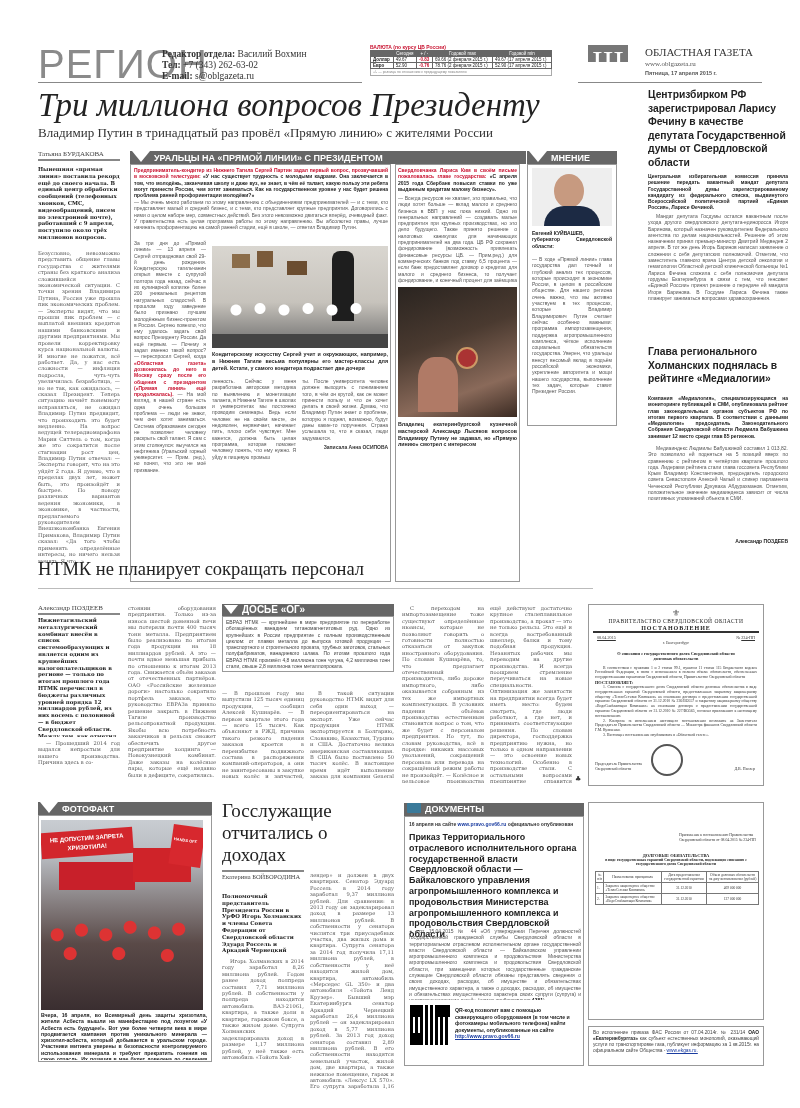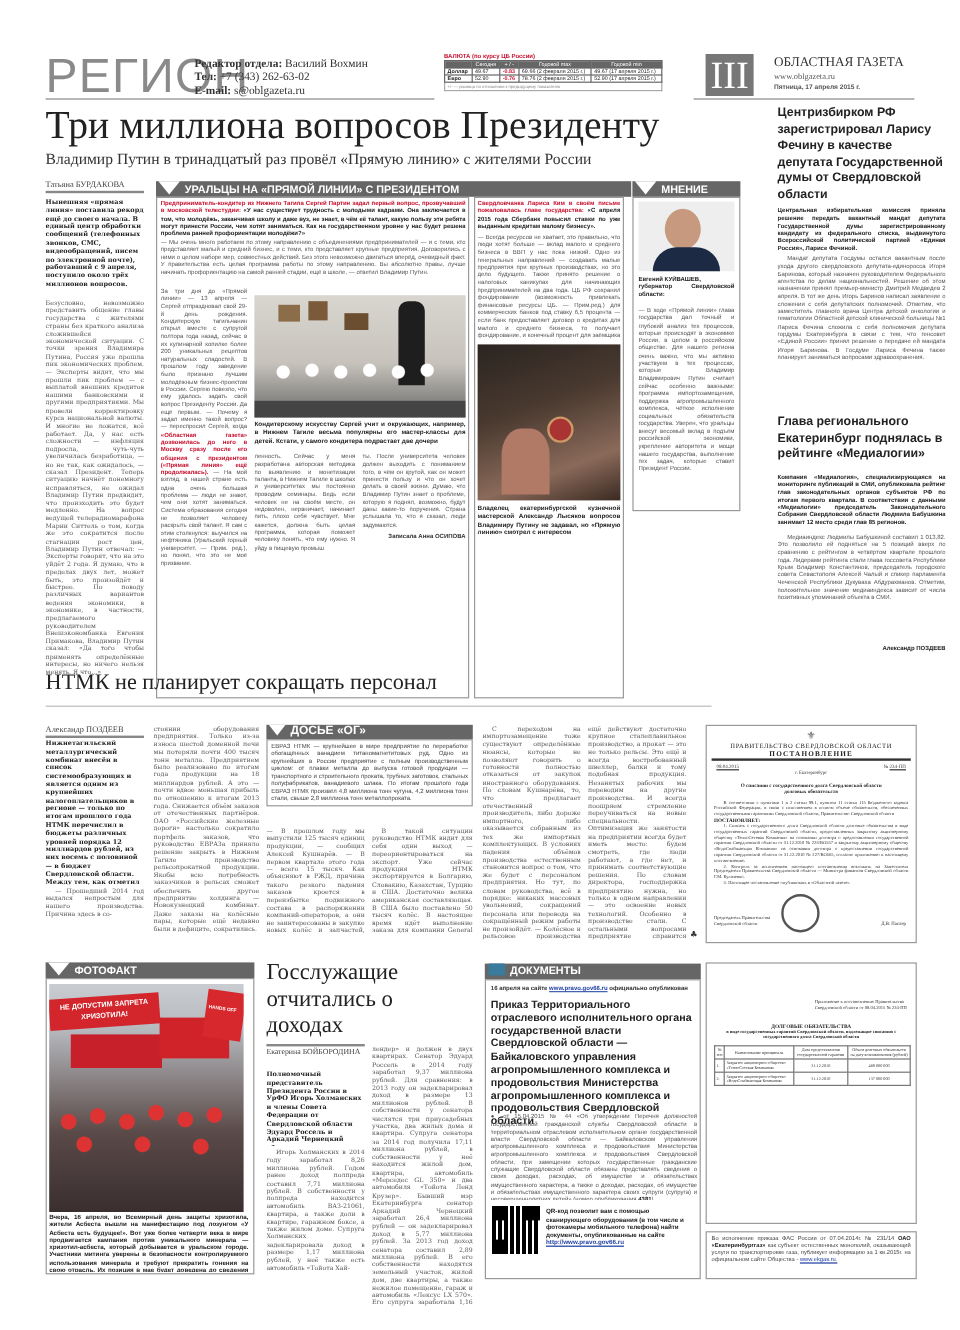--- a/index.html
+++ b/index.html
@@ -57,30 +57,30 @@
           <td>52.90</td>
           <td style="color: rgb(200, 16, 46); font-weight: bold;">-0.76</td>
           <td>78.76 (2 февраля 2015 г.)</td>
           <td>52.90 (17 апреля 2015 г.)</td>
         </tr>
       </tbody>
   </table>
   <div class="sans" style="font-size:3.5px;color:#888;line-height:6px;border:1px solid #aaa;border-top:none;padding-left:2px;">+/- — разница по отношению к предыдущему показателю</div>
 </div>
 
-<div class="abs serif" style="left:588px;top:45px;width:40px;height:35px;background:#777;color:#fff;font-size:32px;line-height:35px;text-align:center;">III</div>
+<div class="abs serif" style="left:588px;top:45px;width:40px;height:17px;background:#777;color:#fff;font-size:32px;line-height:35px;text-align:center;">III</div>
 <div class="abs serif" style="left:645px;top:46px;">
   <div style="font-size:11px;color:#333;line-height:13px;">ОБЛАСТНАЯ ГАЗЕТА</div>
   <div style="font-size:7px;color:#555;line-height:10px;">www.oblgazeta.ru</div>
   <div class="sans" style="font-size:5.5px;font-weight:bold;color:#555;line-height:8px;">Пятница, 17 апреля 2015 г.</div>
 </div>
 <div class="abs rule" style="left:38px;top:82px;width:324px;"></div>
 <div class="abs rule" style="left:578px;top:82px;width:184px;"></div>
 
-<div class="abs serif" style="left:38px;top:86px;font-size:33px;line-height:38px;color:#222;white-space:nowrap;">Три миллиона вопросов Президенту</div>
+<div class="abs serif" style="left:38px;top:86px;font-size:33px;line-height:38px;color:#222;white-space:nowrap;font-style:italic;">Три миллиона вопросов Президенту</div>
 <div class="abs serif" style="left:38px;top:125px;font-size:13px;line-height:16px;color:#333;white-space:nowrap;">Владимир Путин в тринадцатый раз провёл «Прямую линию» с жителями России</div>
 
 <div class="abs serif" style="left:38px;top:150px;width:82px;font-size:7px;color:#444;border-bottom:2px solid #888;line-height:9px;">Татьяна БУРДАКОВА</div>
 <div class="abs lead" style="left:38px;top:166px;width:82px;height:80px;">Нынешняя «прямая линия» поставила рекорд ещё до своего начала. В единый центр обработки сообщений (телефонных звонков, СМС, видеообращений, писем по электронной почте), работавший с 9 апреля, поступило около трёх миллионов вопросов.</div>
 <div class="abs txt" style="left:38px;top:250px;width:82px;height:330px;">Безусловно, невозможно представить общение главы государства с жителями страны без краткого анализа сложившейся экономической ситуации. С точки зрения Владимира Путина, Россия уже прошла пик экономических проблем. — Эксперты видят, что мы прошли пик проблем — с выплатой внешних кредитов нашими банковскими и другими предприятиями. Мы провели корректировку курса национальной валюты. И многие не ложатся, всё работает. Да, у нас есть сложности — инфляция подросла, чуть-чуть увеличилась безработица, — но не так, как ожидалось, — сказал Президент. Теперь ситуацию начнёт понемногу исправляться, не ожидал Владимир Путин предвидит, что произходить это будет медленно. На вопрос ведущей телерадиомарафона Марии Ситтель о том, когда же это сократится после стагнации рост цен, Владимир Путин отвечал: — Эксперты говорят, что на это уйдёт 2 года. Я думаю, что в пределах двух лет, может быть, это произойдёт и быстрее. По поводу различных вариантов ведения экономики, в экономике, в частности, предлагаемого руководителем Внешэкономбанка Евгения Примакова, Владимир Путин сказал: «Да того чтобы применять определённые интересы, но ничего нельзя менять. Я что...»</div>
 
 <div class="abs hdr-band" style="left:130px;top:151px;width:396px;height:13px;font-size:9px;line-height:13px;">
   <span class="tri" style="margin:0 4px -1px 2px;"></span><span>УРАЛЬЦЫ НА «ПРЯМОЙ ЛИНИИ» С ПРЕЗИДЕНТОМ</span>
 </div>
 <div class="abs box" style="left:130px;top:164px;width:261px;height:418px;"></div>
@@ -133,21 +133,21 @@
 <div class="abs txt-sans" style="left:532px;top:230px;width:80px;font-weight:bold;color:#222;">
   <div>Евгений КУЙВАШЕВ,</div>
   <div>губернатор Свердловской области:</div>
 </div>
 <div class="abs txt-sans" style="left:532px;top:256px;width:80px;height:166px;">— В ходе «Прямой линии» глава государства дал точный и глубокий анализ тех процессов, которые происходят в экономике России, в целом в российском обществе. Для нашего региона очень важно, что мы активно участвуем в тех процессах, которые Владимир Владимирович Путин считает сейчас особенно важными: программа импортозамещения, поддержка агропромышленного комплекса, чёткое исполнение социальных обязательств государства. Уверен, что уральцы внесут весомый вклад в подъём российской экономики, укрепление авторитета и мощи нашего государства, выполнение тех задач, которые ставит Президент России.</div>
 
 <div class="abs sans" style="left:648px;top:88px;width:140px;font-size:10.3px;font-weight:bold;line-height:13.5px;color:#222;">Центризбирком РФ зарегистрировал Ларису Фечину в качестве депутата Государственной думы от Свердловской области</div>
 <div class="abs txt-sans" style="left:648px;top:173px;width:140px;height:40px;font-weight:bold;color:#222;">Центральная избирательная комиссия приняла решение передать вакантный мандат депутата Государственной думы зарегистрированному кандидату из федерального списка, выдвинутого Всероссийской политической партией «Единая Россия», Ларисе Фечиной.</div>
 <div class="abs txt-sans" style="left:648px;top:213px;width:140px;height:120px;text-indent:8px;">Мандат депутата Госдумы остался вакантным после ухода другого свердловского депутата-единоросса Игоря Баринова, который назначен руководителем Федерального агентства по делам национальностей. Решение об этом назначении принял премьер-министр Дмитрий Медведев 2 апреля. В тот же день Игорь Баринов написал заявление о сложении с себя депутатских полномочий. Отметим, что заместитель главного врача Центра детской онкологии и гематологии Областной детской клинической больницы №1 Лариса Фечина сложила с себя полномочия депутата гордумы Екатеринбурга в связи с тем, что генсовет «Единой России» принял решение о передаче ей мандата Игоря Баринова. В Госдуме Лариса Фечина также планирует заниматься вопросами здравоохранения.</div>
 
-<div class="abs sans" style="left:648px;top:345px;width:140px;font-size:10.3px;font-weight:bold;line-height:13.5px;color:#222;">Глава регионального Екатеринбург поднялась в рейтинге «Медиалогии»</div>
+<div class="abs sans" style="left:648px;top:345px;width:140px;font-size:10.3px;font-weight:bold;line-height:13.5px;color:#222;">Глава регионального Холманских поднялась в рейтинге «Медиалогии»</div>
 <div class="abs txt-sans" style="left:648px;top:395px;width:140px;height:50px;font-weight:bold;color:#222;">Компания «Медиалогия», специализирующаяся на мониторинге публикаций в СМИ, опубликовала рейтинг глав законодательных органов субъектов РФ по итогам первого квартала. В соответствии с данными «Медиалогии» председатель Законодательного Собрания Свердловской области Людмила Бабушкина занимает 12 место среди глав 85 регионов.</div>
 <div class="abs txt-sans" style="left:648px;top:445px;width:140px;height:92px;text-indent:8px;">Медиаиндекс Людмилы Бабушкиной составил 1 013,82. Это позволило ей подняться на 5 позиций вверх по сравнению с рейтингом в четвёртом квартале прошлого года. Лидерами рейтинга стали глава госсовета Республики Крым Владимир Константинов, председатель городского совета Севастополя Алексей Чалый и спикер парламента Чеченской Республики Дукуваха Абдурахманов. Отметим, положительное значение медиаиндекса зависит от числа позитивных упоминаний объекта в СМИ.</div>
 <div class="abs txt-sans" style="left:648px;top:538px;width:140px;text-align:right;font-weight:bold;color:#222;">Александр ПОЗДЕЕВ</div>
 
 <div class="abs rule" style="left:38px;top:588px;width:555px;background:#bbb;"></div>
 
 <div class="abs serif" style="left:38px;top:559px;font-size:18.5px;line-height:21px;color:#222;white-space:nowrap;">
   <div>НТМК не планирует сокращать персонал</div>
 </div>
 <div class="abs serif" style="left:38px;top:604px;width:82px;font-size:7px;color:#444;border-bottom:2px solid #888;line-height:9px;">Александр ПОЗДЕЕВ</div>

